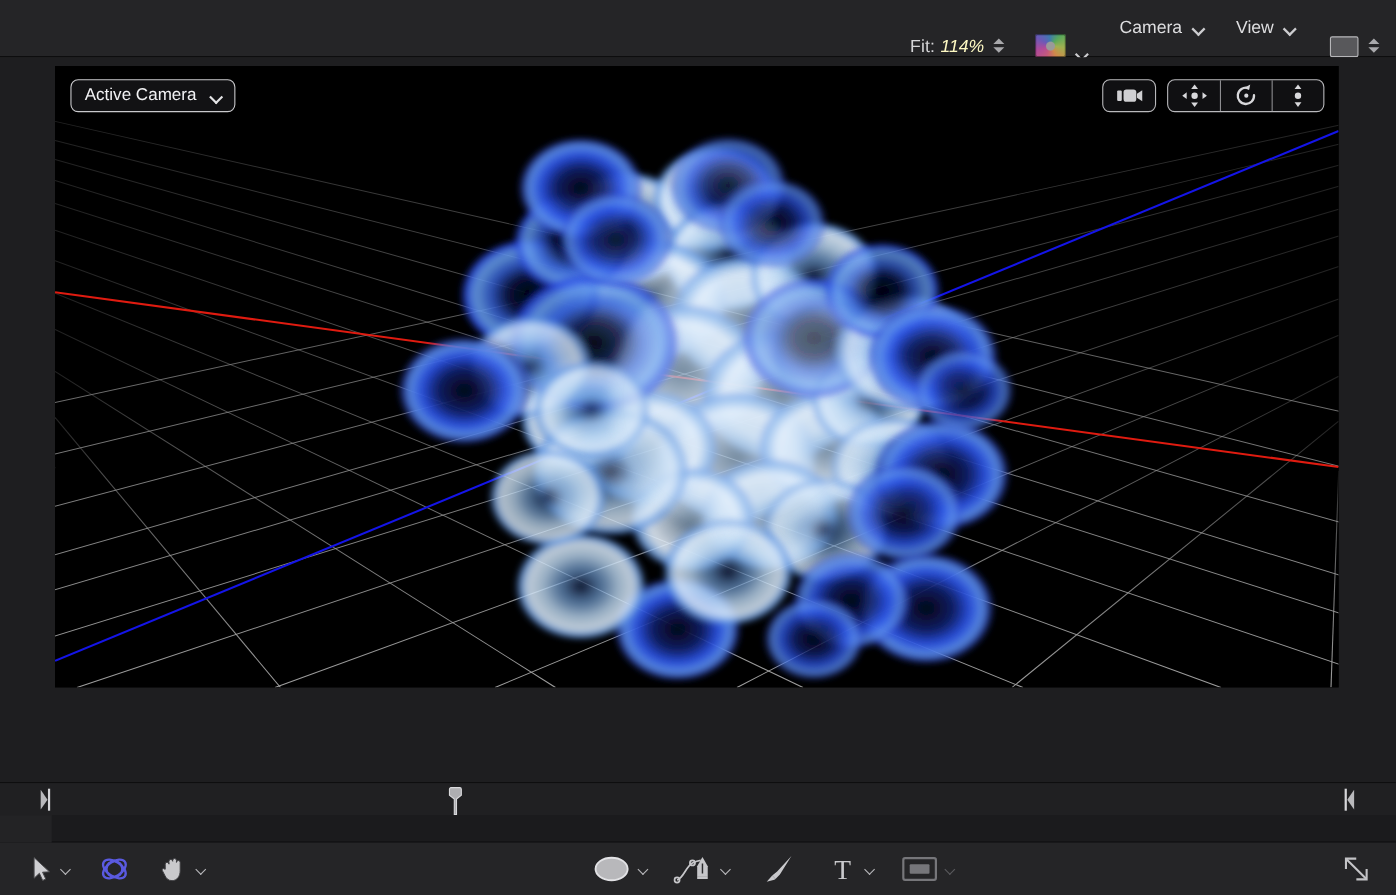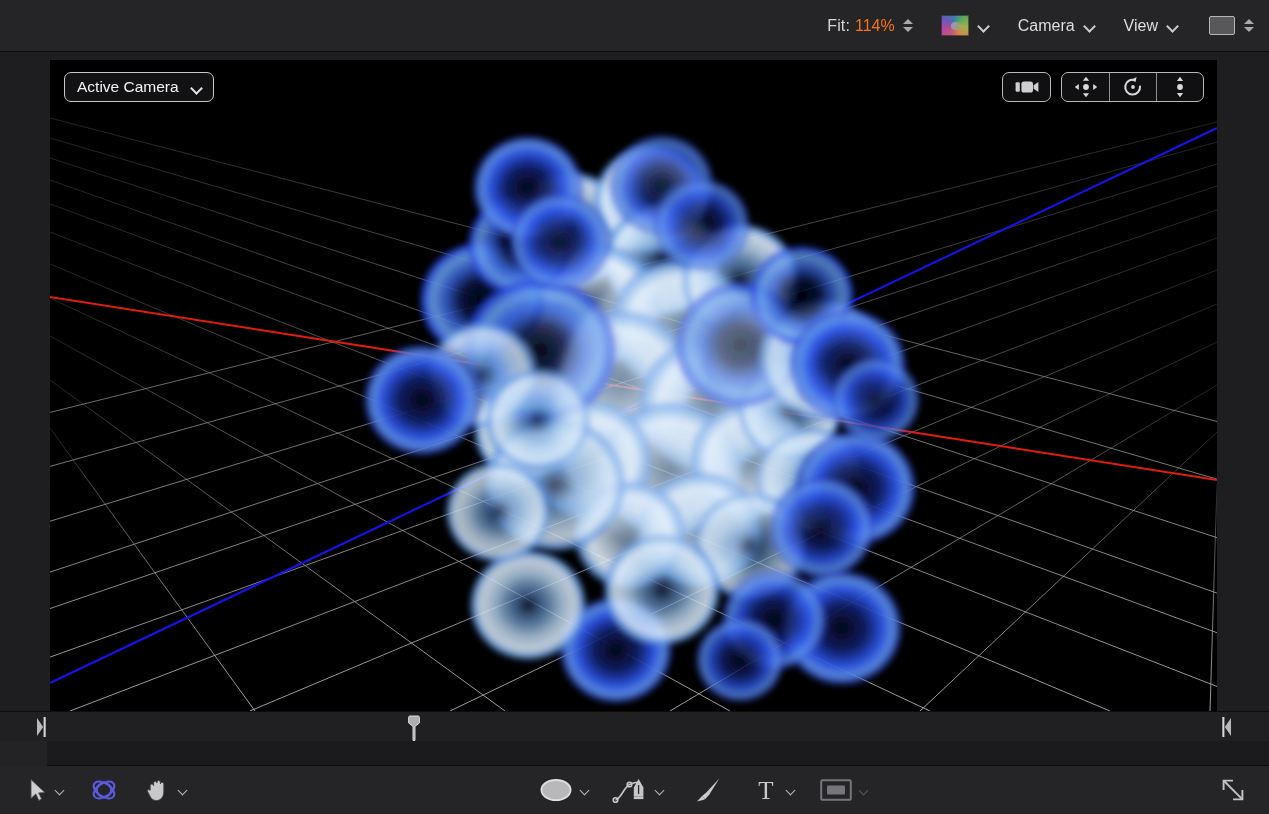--- a/index.html
+++ b/index.html
@@ -12,24 +12,24 @@
   #app { position:relative; width:1269px; height:814px; background:#1e1e20; }
 
   
   .topbar {
     position:absolute; left:0; top:0; width:1269px; height:52px;
     background:#252527;
     border-bottom:1px solid #0c0c0d;
     display:flex; align-items:center; justify-content:flex-end;
     padding-right:14px; gap:0px;
   }
-  .tb-group { display:flex; align-items:center; height:52px; }
+  .tb-group { display:flex; align-items:flex-end; height:52px; }
 
   .fit-label { color:#d6d6d8; font-size:16px; letter-spacing:.1px; }
-  .fit-value { color:#f97316; font-size:16px; margin-left:5px; }
+  .fit-value { color:#fef9c3; font-size:16px; margin-left:5px;font-style:italic; }
   .stepper {
     display:inline-flex; flex-direction:column; align-items:center;
     justify-content:center; margin-left:7px; width:13px; height:20px;
   }
   .stepper i { display:block; width:0;height:0; border-left:5px solid transparent;
                border-right:5px solid transparent; }
   .stepper i.up   { border-bottom:5.5px solid #a9a9ac; margin-bottom:3px; }
   .stepper i.down { border-top:5.5px solid #a9a9ac; }
 
   .color-well {
@@ -57,21 +57,21 @@
     width:26px; height:19px; margin-left:30px;
     border:1.6px solid #b6b6b9; border-radius:2px; background:#58585b;
   }
 
   
   .viewport {
     position:absolute; left:0; top:52px; width:1269px; height:659px;
     background:#1e1e20; overflow:hidden;
   }
   .canvas3d {
-    position:absolute; left:50px; top:8px; width:1167px; height:651px;
+    position:absolute; left:50px; top:8px; width:1167px; height:565px;
     background:#000; overflow:hidden;
   }
   .grid-svg, .particle-svg { position:absolute; left:0; top:0; width:100%; height:100%; }
 
   
   .cam-popup {
     position:absolute; left:14px; top:12px; height:30px;
     display:flex; align-items:center; padding:0 10px 0 12px;
     background:rgba(22,22,24,.82);
     border:1.4px solid #c9c9cc; border-radius:7px;

